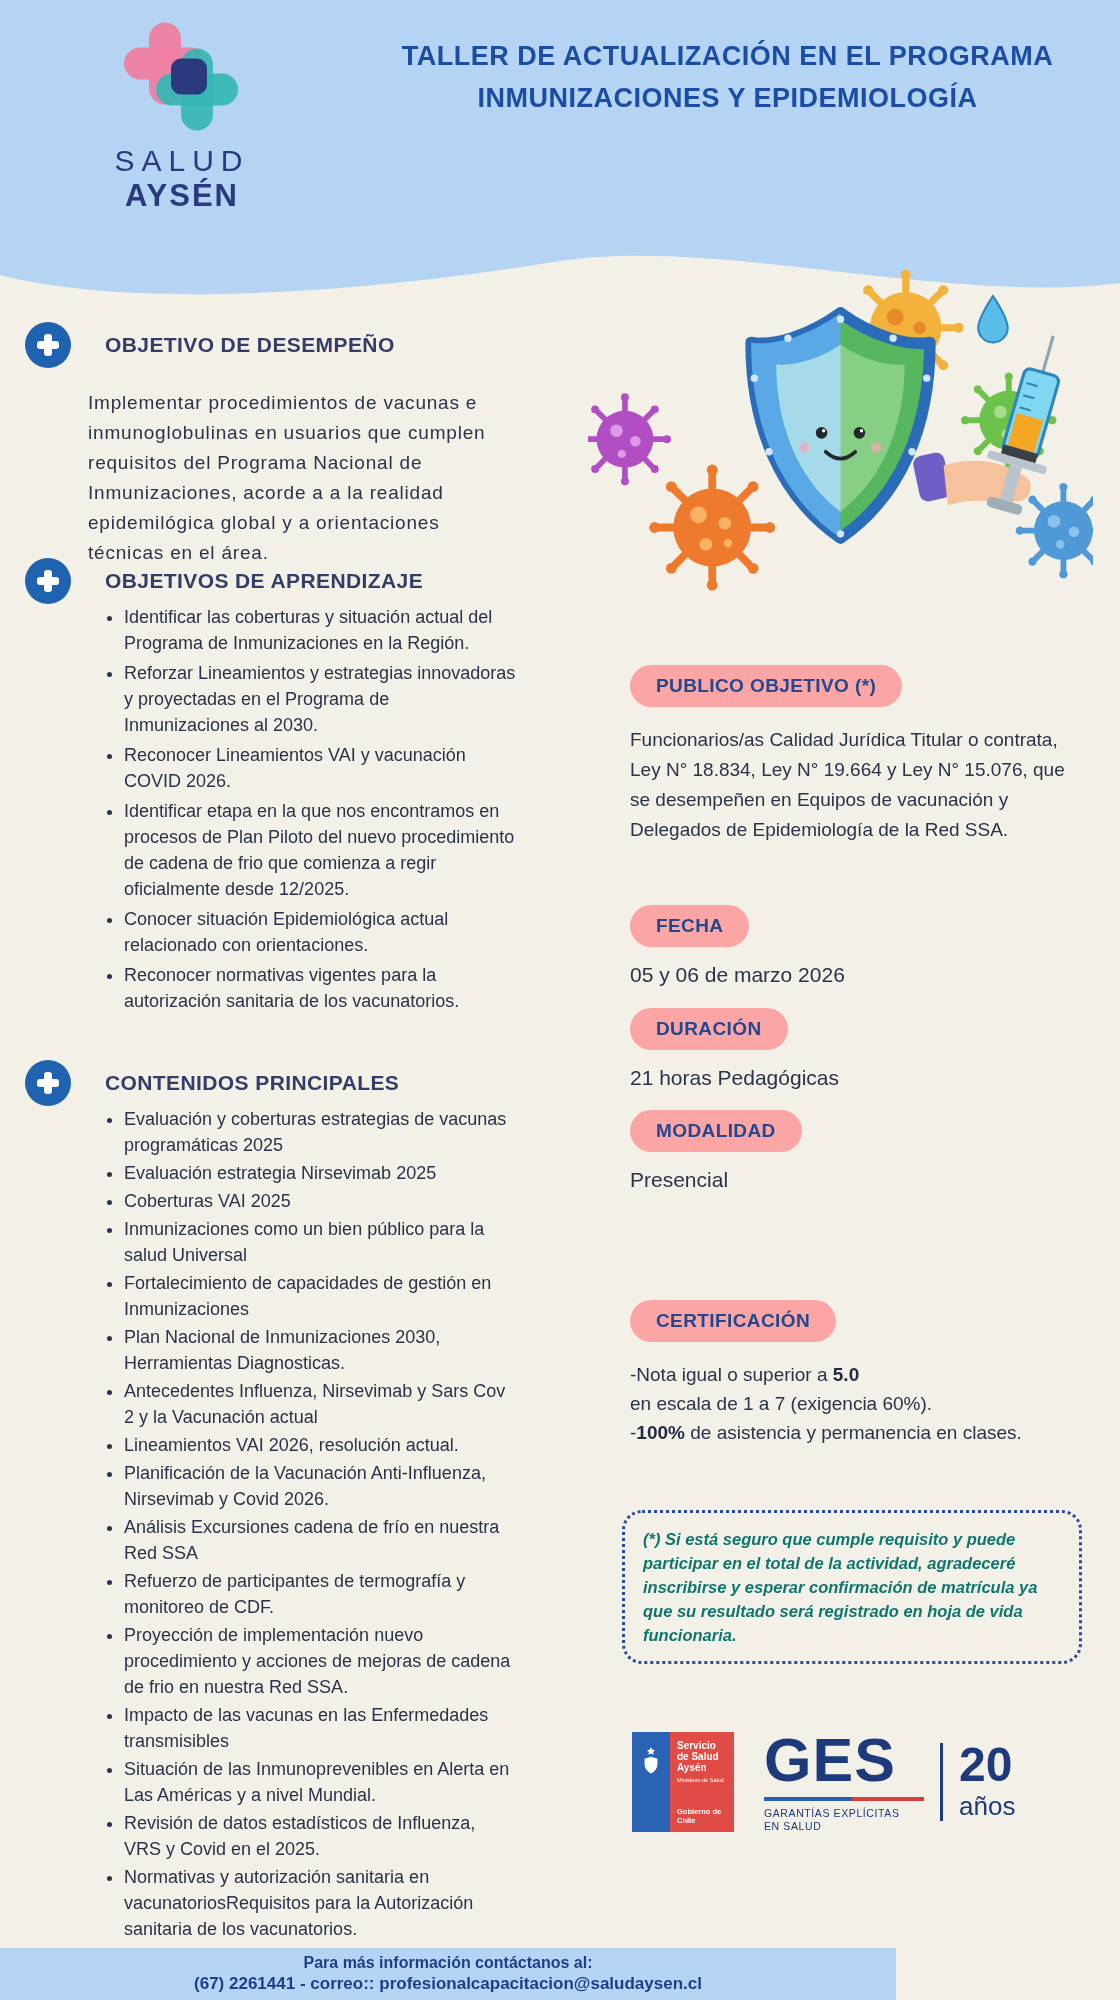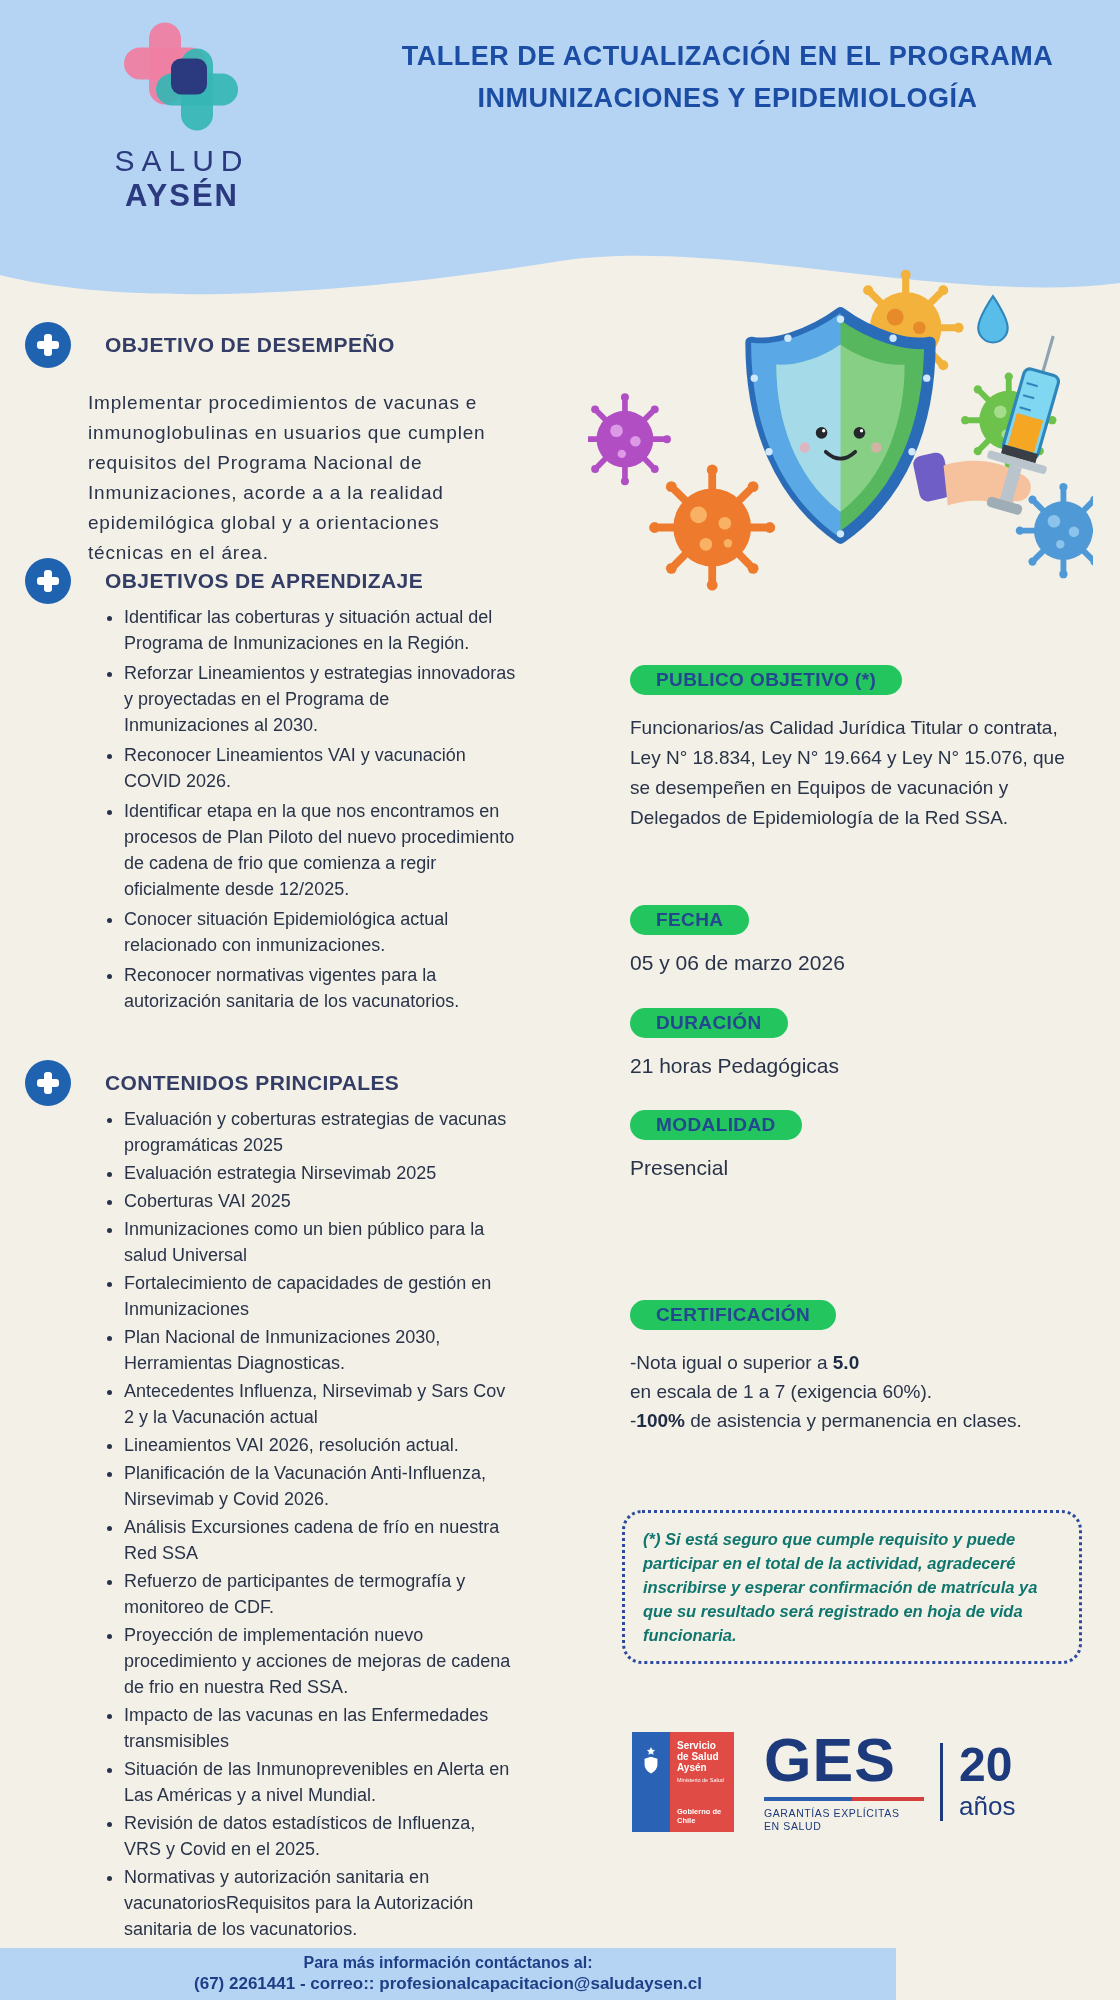--- a/index.html
+++ b/index.html
@@ -30,23 +30,23 @@
     font-size:19px; line-height:30px; letter-spacing:.8px;
   }
   ul.bullets { margin:0; width:432px; padding-left:52px; list-style:disc; }
   ul.bullets li { font-size:18px; line-height:26px; margin-bottom:4px;margin-left:40px; }
   ul.bullets.tight li { margin-bottom:2px; }
   .list1 { position:absolute; left:32px; top:604px; }
   .list2 { position:absolute; left:32px; top:1106px; }
   
   .illus { position:absolute; left:588px; top:252px; width:505px; height:347px; }
   .pill {
-    display:inline-block; background:#22c55e; color:#24488f;
+    display:inline-block; background:#fca5a5; color:#24488f;
     font-weight:800; font-size:19px; letter-spacing:.4px;
-    padding:4px 26px; border-radius:26px;text-align:right;
+    padding:10px 26px; border-radius:26px;text-align:right;
   }
   .rblock { position:absolute; left:630px; width:460px; }
   .rblock .value { margin-top:16px; font-size:21px; }
   .audience-body { margin-top:18px; width:452px; font-size:19px; line-height:30px; }
   .cert-body { margin-top:18px; width:452px; font-size:19px; line-height:29px; }
   .cert-body b { color:#1e2b45; }
   .note-box {
     position:absolute; left:622px; top:1510px; width:460px; box-sizing:border-box;
     border:3px dotted #2e4a9e; border-radius:20px; padding:14px 18px;
     font-style:italic; font-weight:bold; font-size:16.5px; line-height:24px; color:#0f766e;
@@ -109,21 +109,21 @@
 
   <div class="section-head" style="left:25px; top:558px;">
     <span class="plus-badge"></span>
     <span class="section-title">OBJETIVOS DE APRENDIZAJE</span>
   </div>
   <ul class="bullets list1">
       <li>Identificar las coberturas y situación actual del Programa de Inmunizaciones en la Región.</li>
       <li>Reforzar Lineamientos y estrategias innovadoras y proyectadas en el Programa de Inmunizaciones al 2030.</li>
       <li>Reconocer Lineamientos VAI y vacunación COVID 2026.</li>
       <li>Identificar etapa en la que nos encontramos en procesos de Plan Piloto del nuevo procedimiento de cadena de frio que comienza a regir oficialmente desde 12/2025.</li>
-      <li>Conocer situación Epidemiológica actual relacionado con inmunizaciones.</li>
+      <li>Conocer situación Epidemiológica actual relacionado con orientaciones.</li>
       <li>Reconocer normativas vigentes para la autorización sanitaria de los vacunatorios.</li>
     </ul>
 
   <div class="section-head" style="left:25px; top:1060px;">
     <span class="plus-badge"></span>
     <span class="section-title">CONTENIDOS PRINCIPALES</span>
   </div>
   <ul class="bullets tight list2">
       <li>Evaluación y coberturas estrategias de vacunas programáticas 2025</li>
       <li>Evaluación estrategia Nirsevimab 2025</li>

